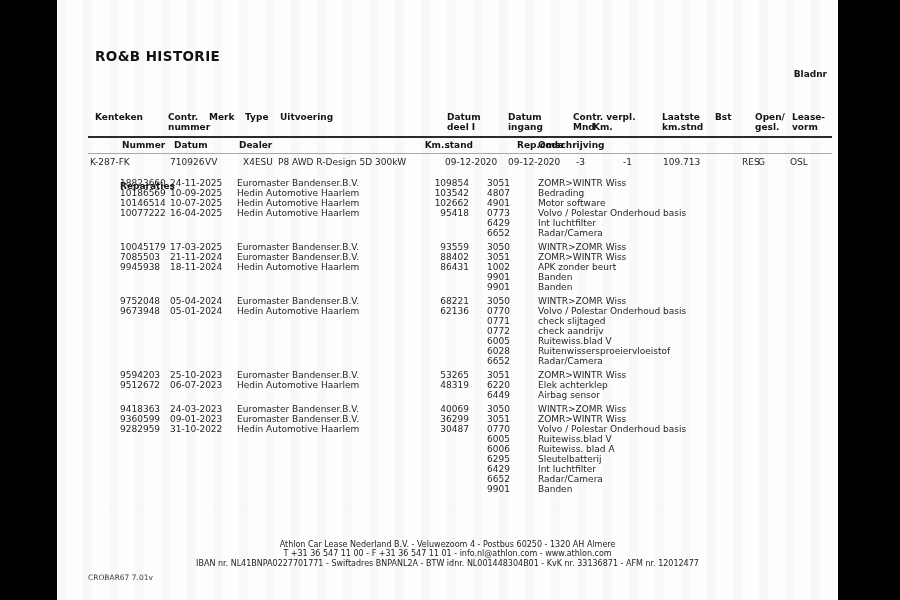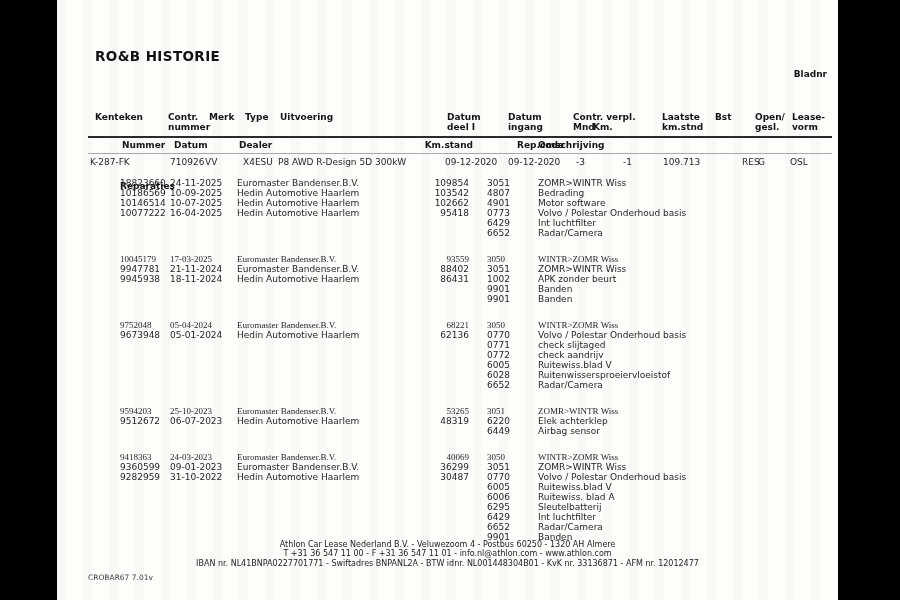--- a/index.html
+++ b/index.html
@@ -26,21 +26,21 @@
   
   .v{top:141px;}
   .v-kent{left:33px;} .v-cnr{left:113px;} .v-merk{left:148px;} .v-type{left:186px;} .v-uitv{left:221px;}
   .v-dd1{left:388px;} .v-di{left:451px;} .v-mnd{left:490px;width:38px;text-align:right;}
   .v-km{left:535px;width:40px;text-align:right;} .v-laat{left:606px;} .v-bst{left:655px;padding-left:30px;}
   .v-open{left:701px;} .v-lease{left:733px;}
   .sect{left:63px;top:165px;font-size:9px;font-weight:bold;color:#141414;}
   
   #repairs{position:absolute;left:0;top:178px;width:781px;font-size:9px;}
   .rrow{position:relative;height:10px;}
-  .rrow.gap{margin-top:16px;font-family:Liberation Serif, serif;}
+  .rrow.gap{margin-top:4px;}
   .cell{position:absolute;top:0;white-space:nowrap;}
   .c-num{left:63px;} .c-dat{left:113px;} .c-dea{left:180px;}
   .c-km{left:355px;width:57px;text-align:right;} .c-code{left:430px;} .c-oms{left:481px;}
   
   .footer{position:absolute;left:0;top:540px;width:781px;text-align:center;font-size:8px;line-height:9.4px;color:#222;}
   .version{left:31px;top:557px;font-size:7.5px;color:#3a3a3a;text-align:center;}
 </style>
 </head>
 <body>
 
@@ -140,21 +140,21 @@
       </div>
       <div class="rrow gap">
         <span class="cell c-num">10045179</span>
         <span class="cell c-dat">17-03-2025</span>
         <span class="cell c-dea">Euromaster Bandenser.B.V.</span>
         <span class="cell c-km">93559</span>
         <span class="cell c-code">3050</span>
         <span class="cell c-oms">WINTR&gt;ZOMR Wiss</span>
       </div>
       <div class="rrow">
-        <span class="cell c-num">9947781</span>
+        <span class="cell c-num">7085503</span>
         <span class="cell c-dat">21-11-2024</span>
         <span class="cell c-dea">Euromaster Bandenser.B.V.</span>
         <span class="cell c-km">88402</span>
         <span class="cell c-code">3051</span>
         <span class="cell c-oms">ZOMR&gt;WINTR Wiss</span>
       </div>
       <div class="rrow">
         <span class="cell c-num">9945938</span>
         <span class="cell c-dat">18-11-2024</span>
         <span class="cell c-dea">Hedin Automotive Haarlem</span>

